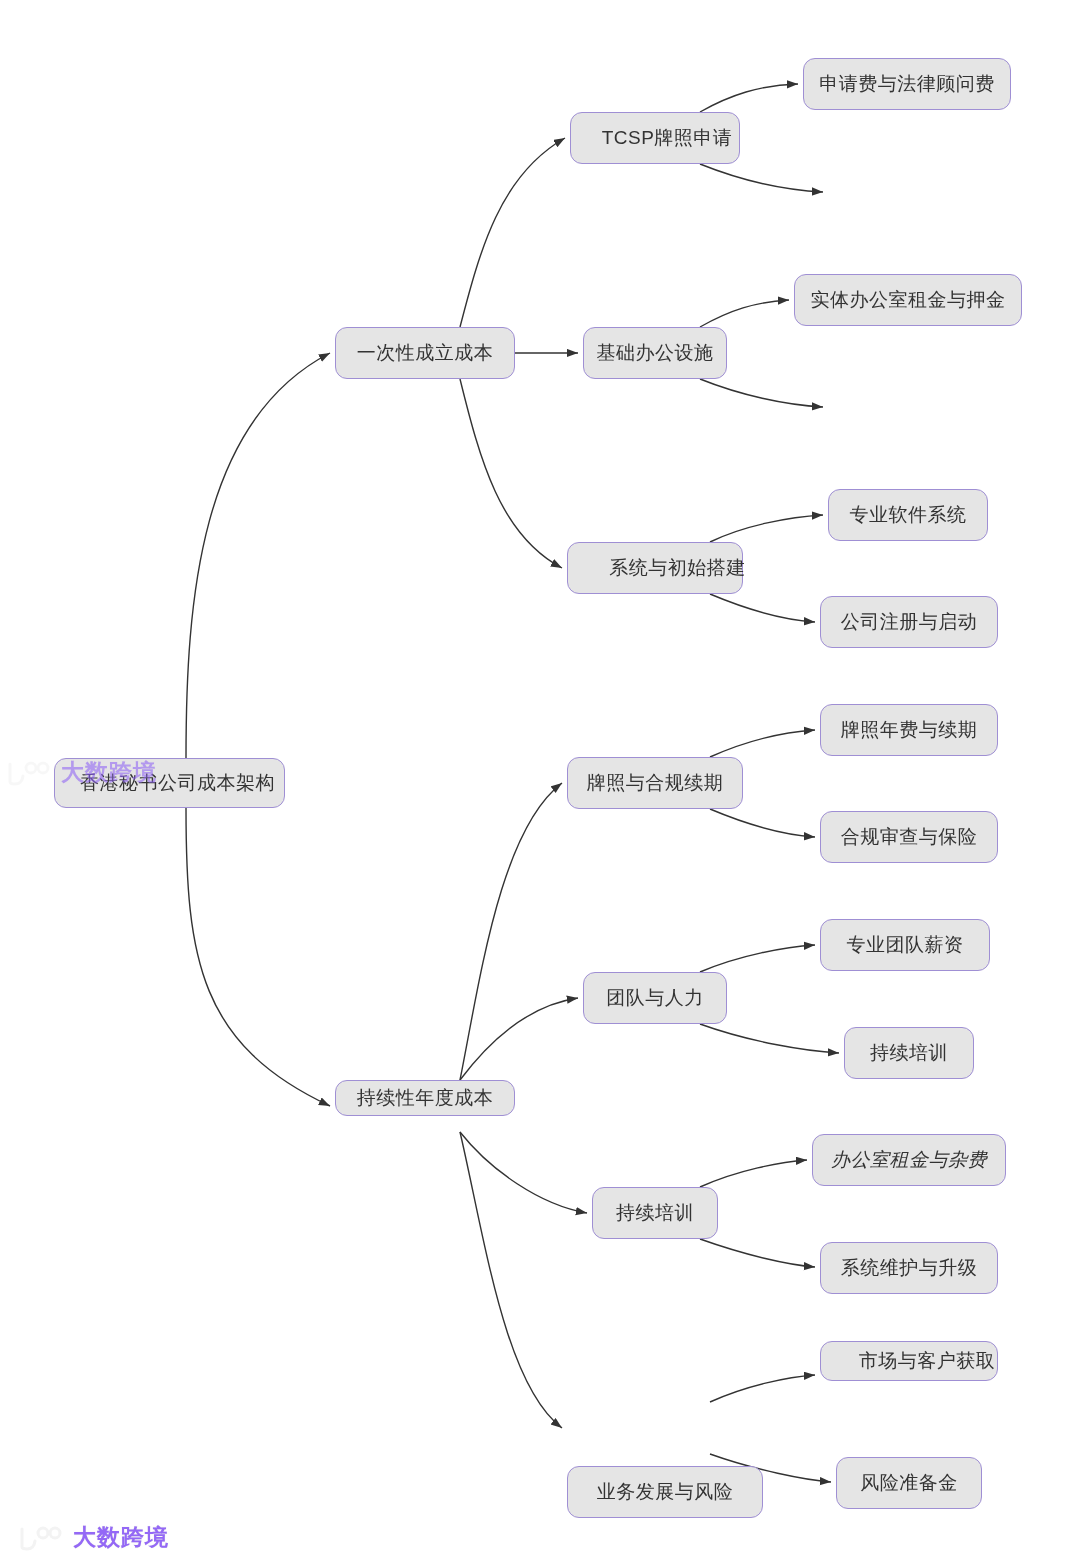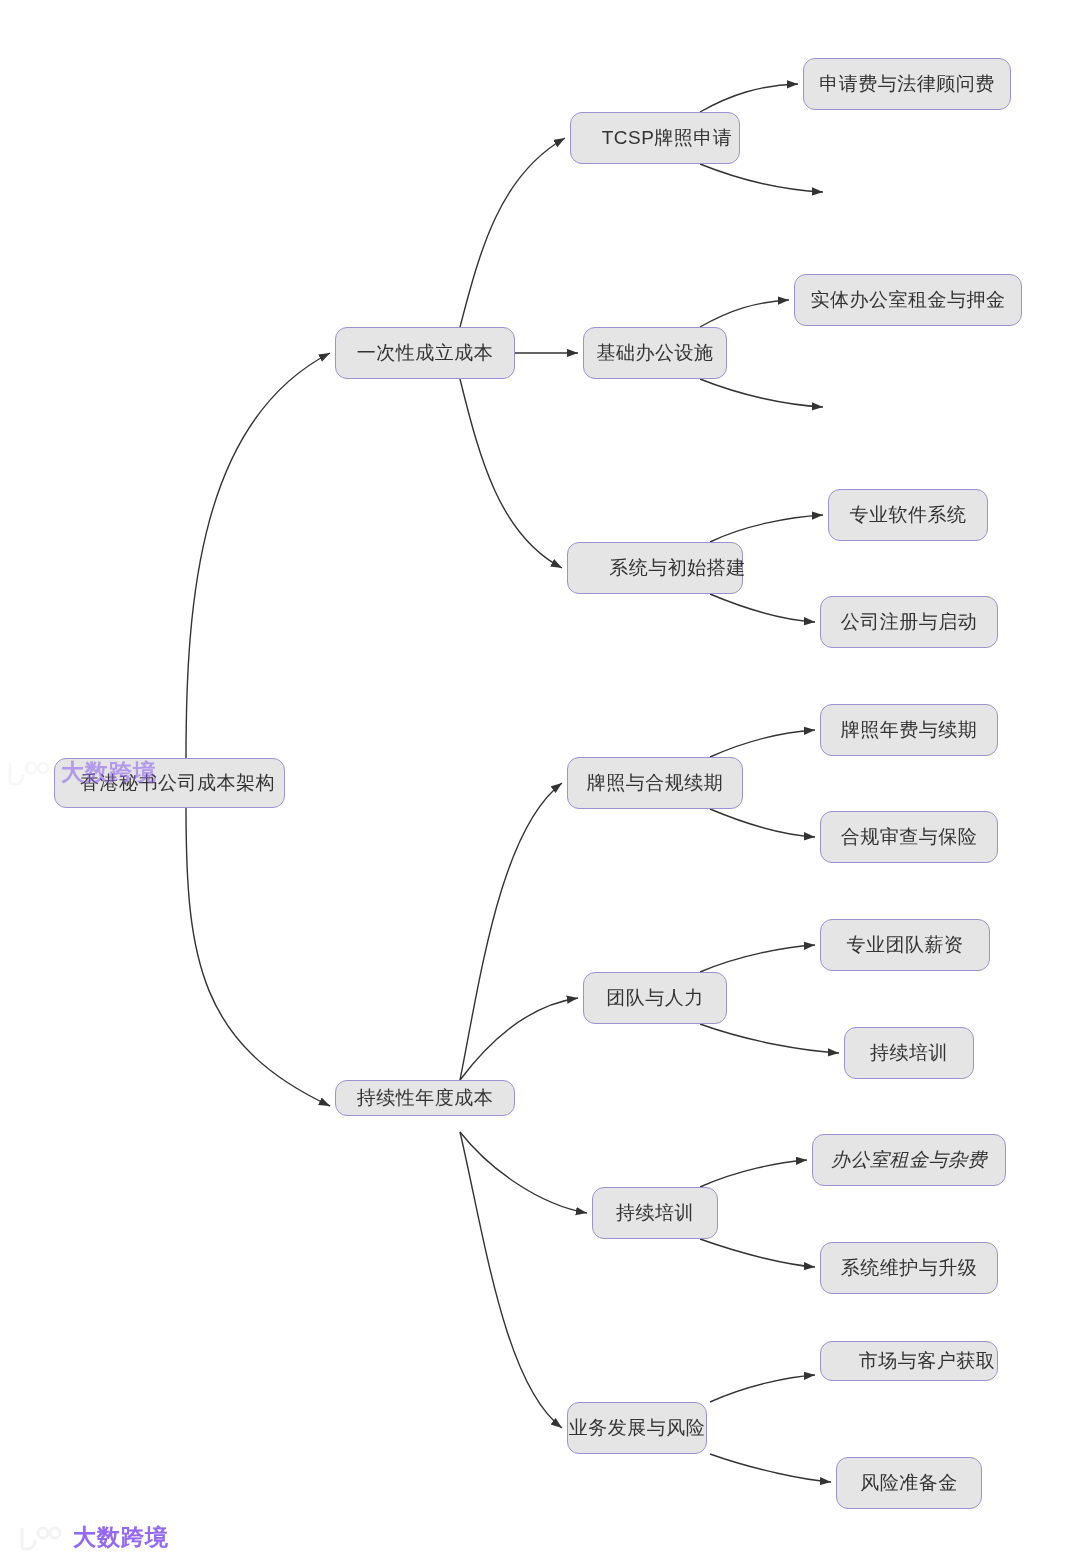--- a/index.html
+++ b/index.html
@@ -156,21 +156,21 @@
 
   <div class="node" style="left:567px; top:757px; width:176px; height:52px;">
     <span>牌照与合规续期</span>
   </div>
   <div class="node" style="left:583px; top:972px; width:144px; height:52px;">
     <span>团队与人力</span>
   </div>
   <div class="node" style="left:592px; top:1187px; width:126px; height:52px;">
     <span>持续培训</span>
   </div>
-  <div class="node" style="left:567px; top:1402px; width:140px; height:52px;">
+  <div class="node" style="left:567px; top:1466px; width:196px; height:52px;">
     <span>业务发展与风险</span>
   </div>
 
   <div class="node" style="left:820px; top:704px; width:178px; height:52px;">
     <span>牌照年费与续期</span>
   </div>
   <div class="node" style="left:820px; top:811px; width:178px; height:52px;">
     <span>合规审查与保险</span>
   </div>
   <div class="node" style="left:820px; top:919px; width:170px; height:52px;">

